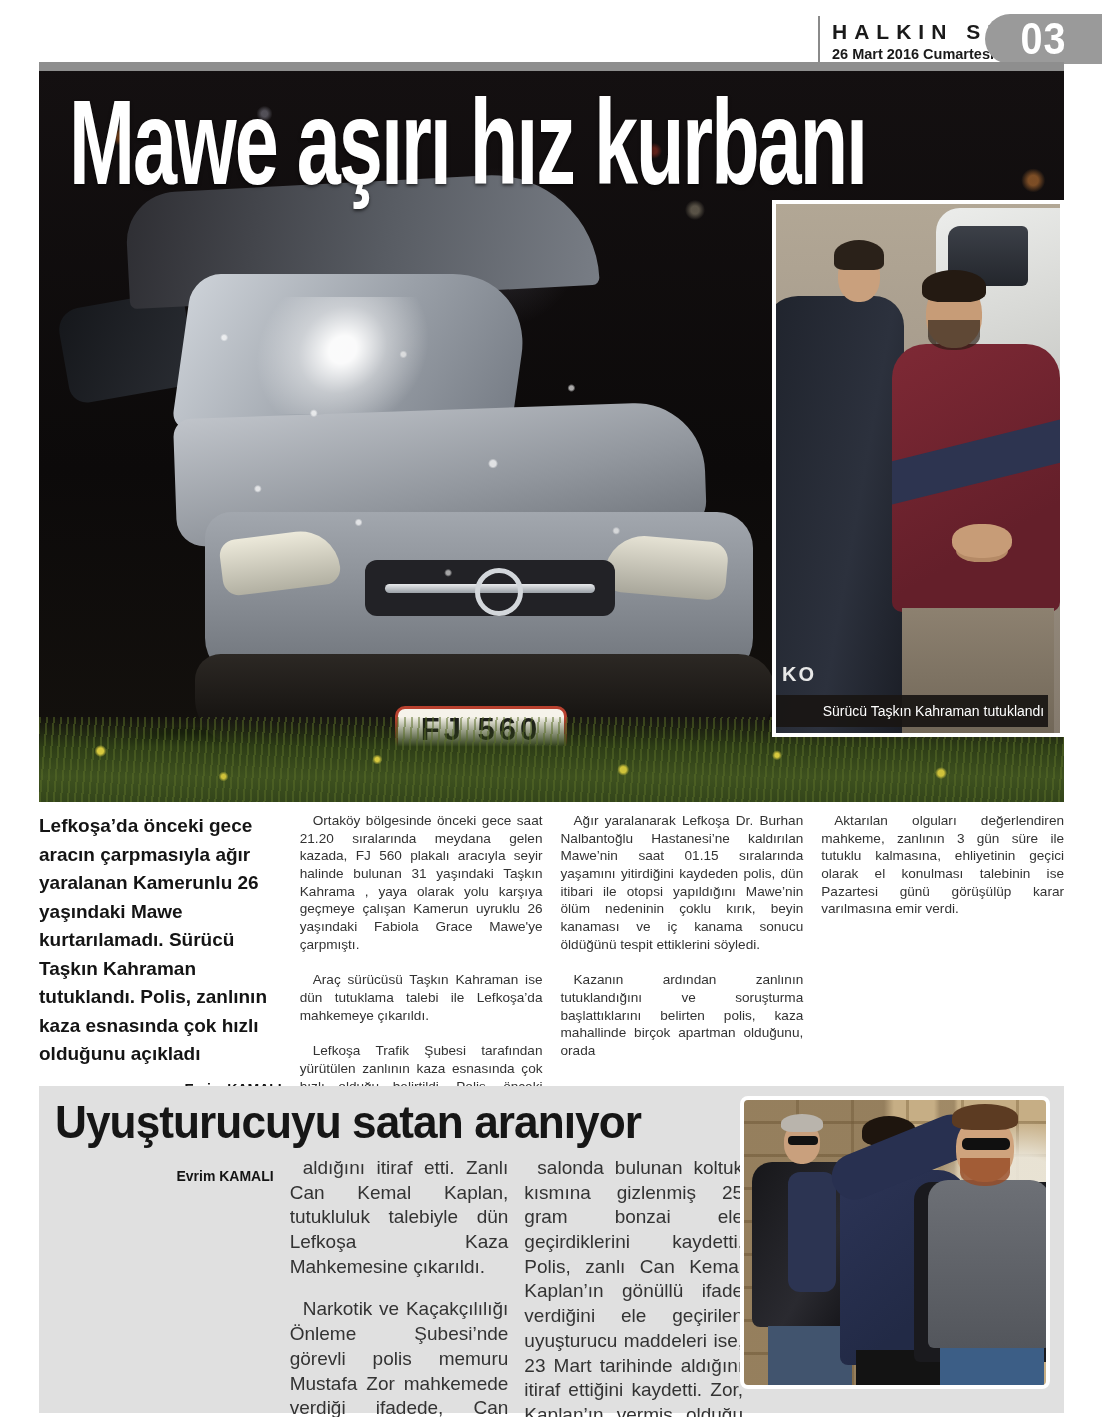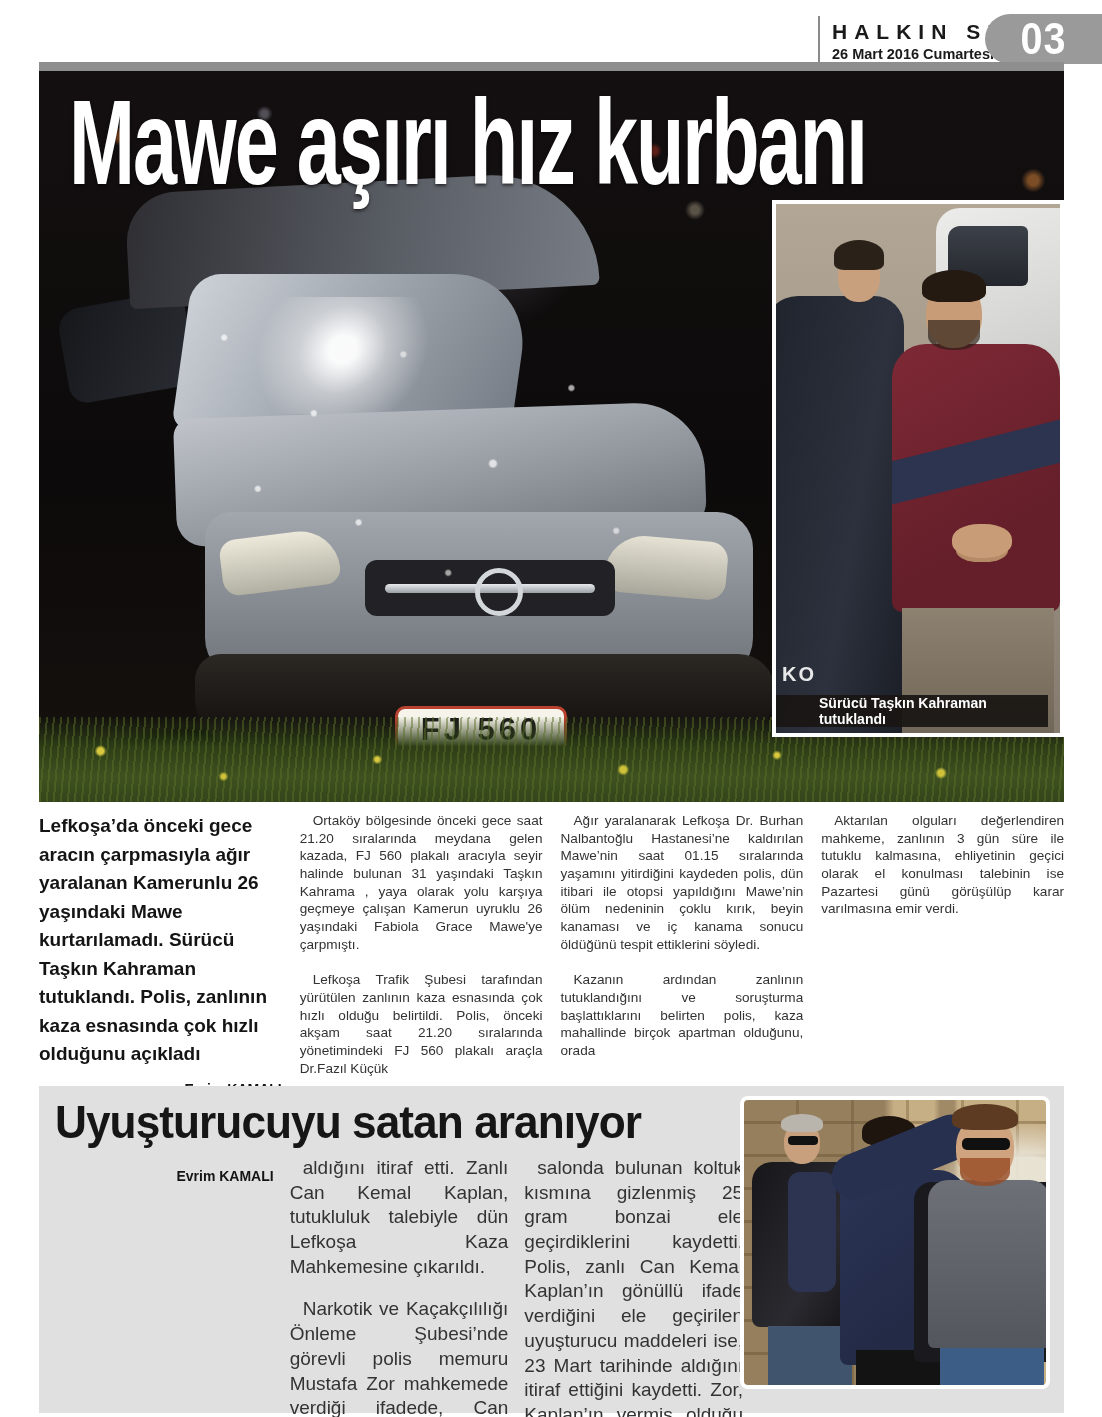--- a/index.html
+++ b/index.html
@@ -95,21 +95,21 @@
   .officer-body::after { content:"KO"; position:absolute; left:18px; bottom:60px; color:#e8e8e8; font-weight:bold; font-size:20px; letter-spacing:2px; }
   .suspect-head { position:absolute; left:150px; top:78px; width:56px; height:66px; background:#c79c77; border-radius:46%; }
   .suspect-hair { position:absolute; left:146px; top:66px; width:64px; height:32px; background:#241a12; border-radius:50% 50% 30% 30%; }
   .suspect-beard { position:absolute; left:152px; top:116px; width:52px; height:30px; background:rgba(40,28,18,.65); border-radius:0 0 46% 46%; }
   .suspect-torso { position:absolute; left:116px; top:140px; width:168px; height:268px;
     background:linear-gradient(150deg,#7e2935,#641f2a 70%); border-radius:34px 34px 10px 10px; overflow:hidden; }
   .suspect-stripe { position:absolute; left:-12px; top:96px; width:200px; height:42px; transform:rotate(-14deg); background:#2d3450; }
   .suspect-hands { position:absolute; left:176px; top:320px; width:60px; height:34px; background:#c79c77; border-radius:45%; box-shadow:0 8px 0 -4px #b58a66; }
   .suspect-pants { position:absolute; left:126px; top:404px; width:152px; height:135px; background:linear-gradient(#8d8170,#6f6556); }
   .ins-caption { position:absolute; left:0; right:12px; bottom:6px; height:32px; background:rgba(25,22,19,.93);
-    display:flex; align-items:center; justify-content:center; color:#ffffff; font-weight:bold; font-size:14px;padding-left:43px; }
+    display:flex; align-items:center; justify-content:center; color:#ffffff; font-weight:normal; font-size:14px;padding-left:43px; }
 
   
   .a1-text { position:absolute; left:39px; top:812px; width:1025px; height:262px; display:flex; gap:18px; }
   .col { flex:1; min-width:0; }
   .lead1 { font-size:19px; font-weight:bold; line-height:1.5; color:#141414; }
   .byline { text-align:right; font-weight:bold; font-size:14px; color:#141414; margin-top:12px; }
   .rule { border:none; border-top:2px solid #1a1a1a; margin:8px 0 8px; }
   .bodyp { font-size:13.6px; line-height:1.3; text-align:justify; color:#333; text-indent:13px; margin:0; }
   .bodyp + .bodyp { margin-top:18px; }
 
@@ -204,20 +204,21 @@
 
   <section class="a1-text">
     <div class="col">
       <p class="lead1">Lefkoşa’da önceki gece aracın çarpmasıyla ağır yaralanan Kamerunlu 26 yaşındaki Mawe kurtarılamadı. Sürücü Taşkın Kahraman tutuklandı. Polis, zanlının kaza esnasında çok hızlı olduğunu açıkladı</p>
       <div class="byline">Evrim KAMALI</div>
       <hr class="rule">
       <p class="bodyp">Lefkoşa'da önceki gece meydana gelen kazada yaralanan Kamerun uyruklu 26 yaşındaki kadın dün sabahın ilk saatlerinde hayatını kaybetti.</p>
     </div>
     <div class="col">
       <p class="bodyp">Ortaköy bölgesinde önceki gece saat 21.20 sıralarında meydana gelen kazada, FJ 560 plakalı aracıyla seyir halinde bulunan 31 yaşındaki Taşkın Kahrama , yaya olarak yolu karşıya geçmeye çalışan Kamerun uyruklu 26 yaşındaki Fabiola Grace Mawe'ye çarpmıştı.</p>
+      <p class="bodyp">Araç sürücüsü Taşkın Kahraman ise dün tutuklama talebi ile Lefkoşa’da mahkemeye çıkarıldı.</p>
       <p class="bodyp">Lefkoşa Trafik Şubesi tarafından yürütülen zanlının kaza esnasında çok hızlı olduğu belirtildi. Polis, önceki akşam saat 21.20 sıralarında yönetimindeki FJ 560 plakalı araçla Dr.Fazıl Küçük</p>
     </div>
     <div class="col">
       <p class="bodyp">Ağır yaralanarak Lefkoşa Dr. Burhan Nalbantoğlu Hastanesi’ne kaldırılan Mawe’nin saat 01.15 sıralarında yaşamını yitirdiğini kaydeden polis, dün itibari ile otopsi yapıldığını Mawe’nin ölüm nedeninin çoklu kırık, beyin kanaması ve iç kanama sonucu öldüğünü tespit ettiklerini söyledi.</p>
       <p class="bodyp">Kazanın ardından zanlının tutuklandığını ve soruşturma başlattıklarını belirten polis, kaza mahallinde birçok apartman olduğunu, orada</p>
     </div>
     <div class="col">
       <p class="bodyp">Aktarılan olguları değerlendiren mahkeme, zanlının 3 gün süre ile tutuklu kalmasına, ehliyetinin geçici olarak el konulması talebinin ise Pazartesi günü görüşülüp karar varılmasına emir verdi.</p>
     </div>
   </section>

